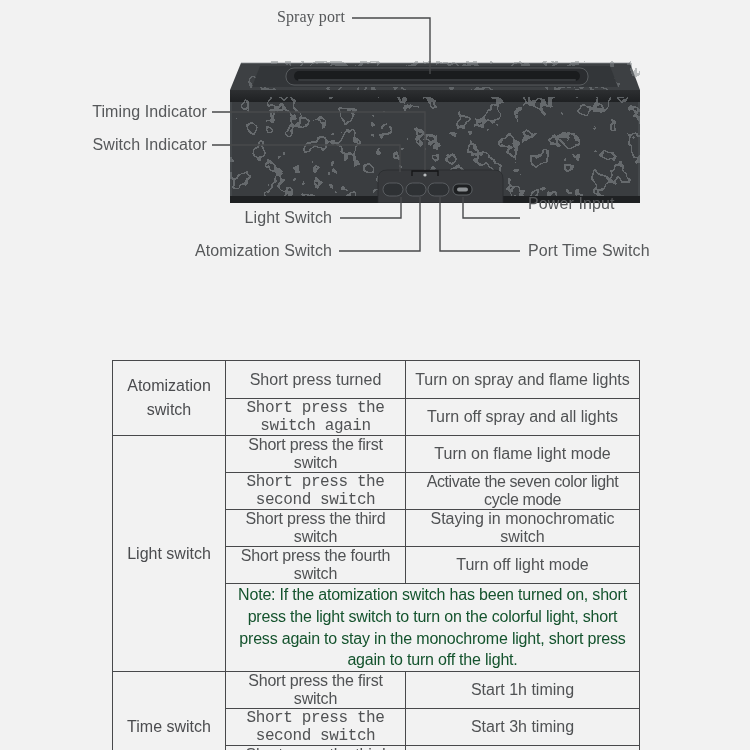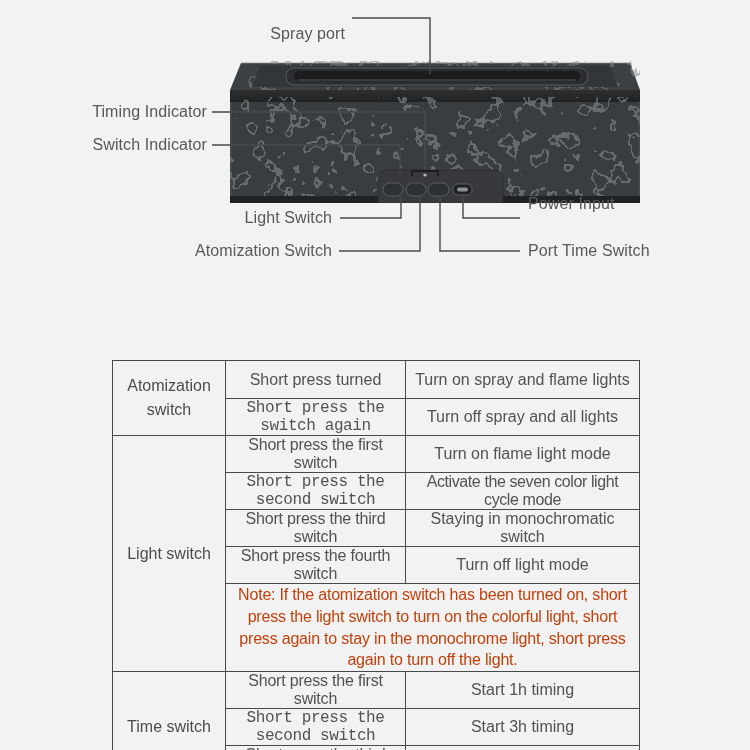--- a/index.html
+++ b/index.html
@@ -13,21 +13,21 @@
 
   
   .figure{position:absolute;left:0;top:0;width:750px;height:310px;}
   .device-svg{position:absolute;left:230px;top:60px;}
   .lines-svg{position:absolute;left:0;top:0;pointer-events:none;}
   .lbl{
     position:absolute;font-size:16px;color:#56585a;
     white-space:nowrap;line-height:18px;letter-spacing:0.1px;
   }
   .lbl.r{text-align:right;}
-  #lbl-spray{right:405px;top:25px;}
+  #lbl-spray{right:405px;top:8px;font-family:Liberation Serif, serif;}
   #lbl-timing{right:543px;top:103px;}
   #lbl-working{right:543px;top:136px;}
   #lbl-light{right:418px;top:209px;}
   #lbl-atomization{right:418px;top:242px;}
   #lbl-power{left:528px;top:195px;}
   #lbl-porttime{left:528px;top:242px;}
 
   
   .heading{
     position:absolute;left:108px;top:311px;
@@ -47,21 +47,21 @@
     text-align:left;padding-left:13px;padding-right:6px;
     font-size:16px;line-height:1.5;color:#4b4c4f;
   }
   td.cond{font-size:13.5px;letter-spacing:-0.2px;}
   td.cond2{font-size:12.8px;letter-spacing:-0.4px;font-family:Liberation Mono, monospace;}
   td.xcond{font-size:12.4px;letter-spacing:-0.4px;}
   td.mid{font-size:15px;}
   td.note{
     font-size:12.8px;letter-spacing:-0.2px;
     text-align:left;vertical-align:middle;
-    padding:4px 8px 4px 7px;line-height:1.36;color:#c2410c;
+    padding:4px 8px 4px 7px;line-height:1.36;color:#14532d;
   }
 </style>
 </head>
 <body>
 
 <div class="page">
 
   <div class="figure">
 
     <svg class="device-svg" width="410" height="143" viewBox="0 0 410 143">

